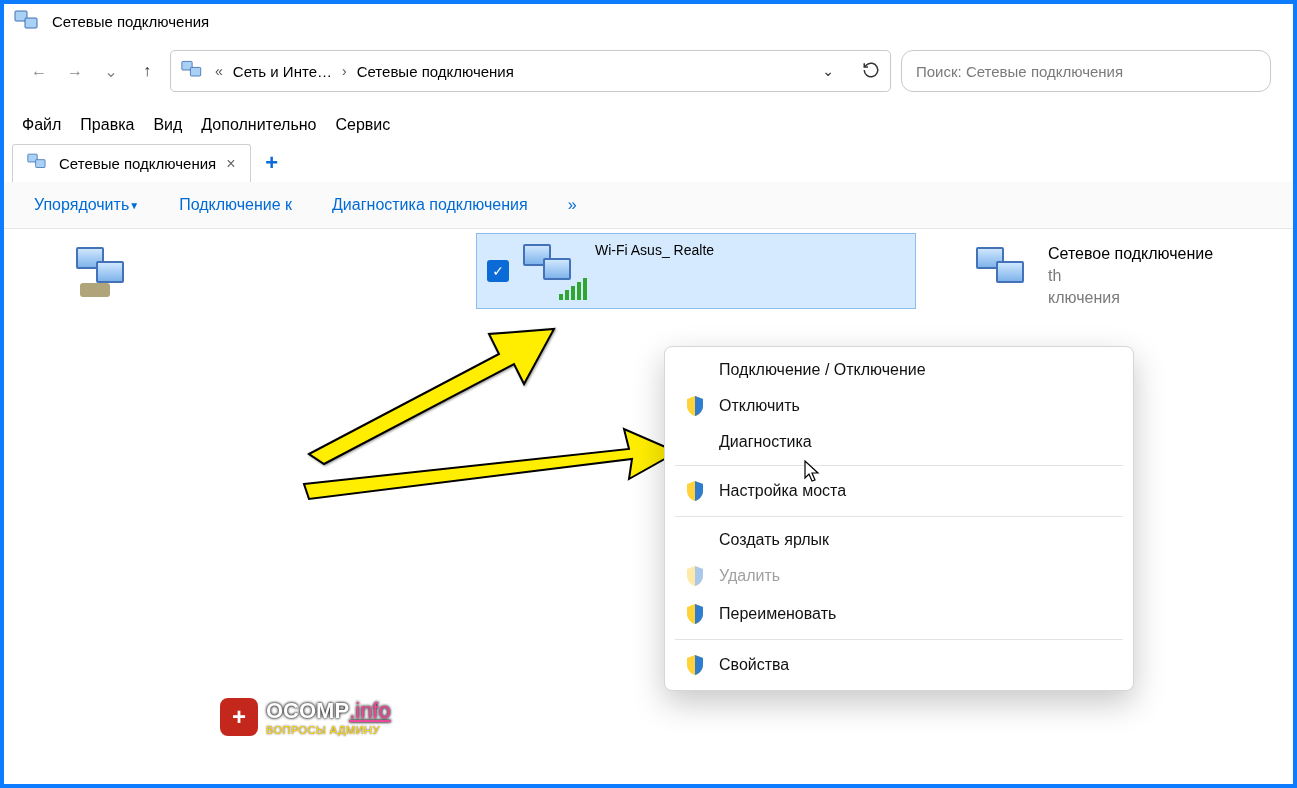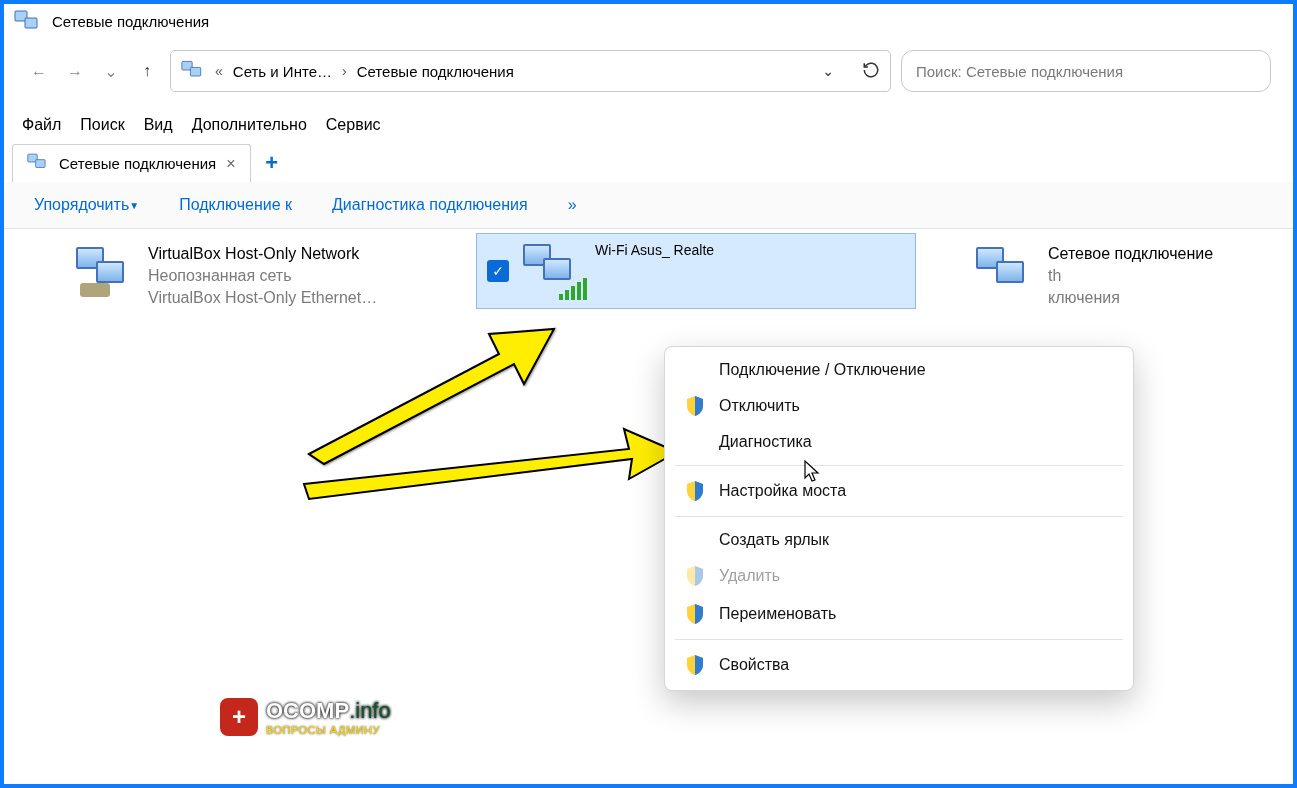--- a/index.html
+++ b/index.html
@@ -214,21 +214,21 @@
   }
   .wm-badge {
     width: 38px; height: 38px;
     background: #c4281c;
     border-radius: 8px;
     display: flex; align-items: center; justify-content: center;
     color: #fff; font-weight: bold; font-size: 24px;
   }
   .wm-text .l1 { font-family: Arial Black, Arial; font-size: 22px; color: #fff; text-shadow: 0 0 3px #222, 0 0 3px #222; }
   .wm-text .l1 b { color: #fff; }
-  .wm-text .l1 i { color: #14532d; font-style: normal; }
+  .wm-text .l1 i { color: #ec4899; font-style: normal; text-decoration: underline; }
   .wm-text .l2 { font-size: 11px; color: #ffd400; text-shadow: 0 0 2px #222; letter-spacing: 0.5px; }
 </style>
 </head>
 <body>
 
 <div class="window-frame">
 
   <div class="title-bar">
     <span class="icon-net">
       <svg viewBox="0 0 28 22">
@@ -267,21 +267,21 @@
       </div>
     </div>
 
     <div class="search-box">
       <span>Поиск: Сетевые подключения</span>
     </div>
   </div>
 
   <div class="menu-bar">
     <span class="mi">Файл</span>
-    <span class="mi">Поиск</span>
+    <span class="mi">Правка</span>
     <span class="mi">Вид</span>
     <span class="mi">Дополнительно</span>
     <span class="mi">Сервис</span>
   </div>
 
   <div class="tabs">
     <div class="tab">
       <span>
         <svg width="22" height="18" viewBox="0 0 28 22">
             <rect x="1" y="1" width="12" height="10" rx="1" fill="#a9d0f5" stroke="#3f6fb3"></rect>
@@ -304,25 +304,20 @@
     <span class="overflow">»</span>
   </div>
 
   <div class="content">
 
     <div class="conn-item conn-vbox">
       <div class="neticon">
         <div class="mon mon1"></div>
           <div class="mon mon2"></div>
           <div class="plug"></div>
-      </div>
-      <div class="texts">
-        <span class="title">VirtualBox Host-Only Network</span>
-        <span class="sub">Неопознанная сеть</span>
-        <span class="sub">VirtualBox Host-Only Ethernet…</span>
       </div>
     </div>
 
     <div class="conn-wifi">
       <div class="checkbox-sel">✓</div>
       <div class="neticon">
         <div class="mon mon1"></div>
           <div class="mon mon2"></div>
         <div class="bars">
             <span></span>

